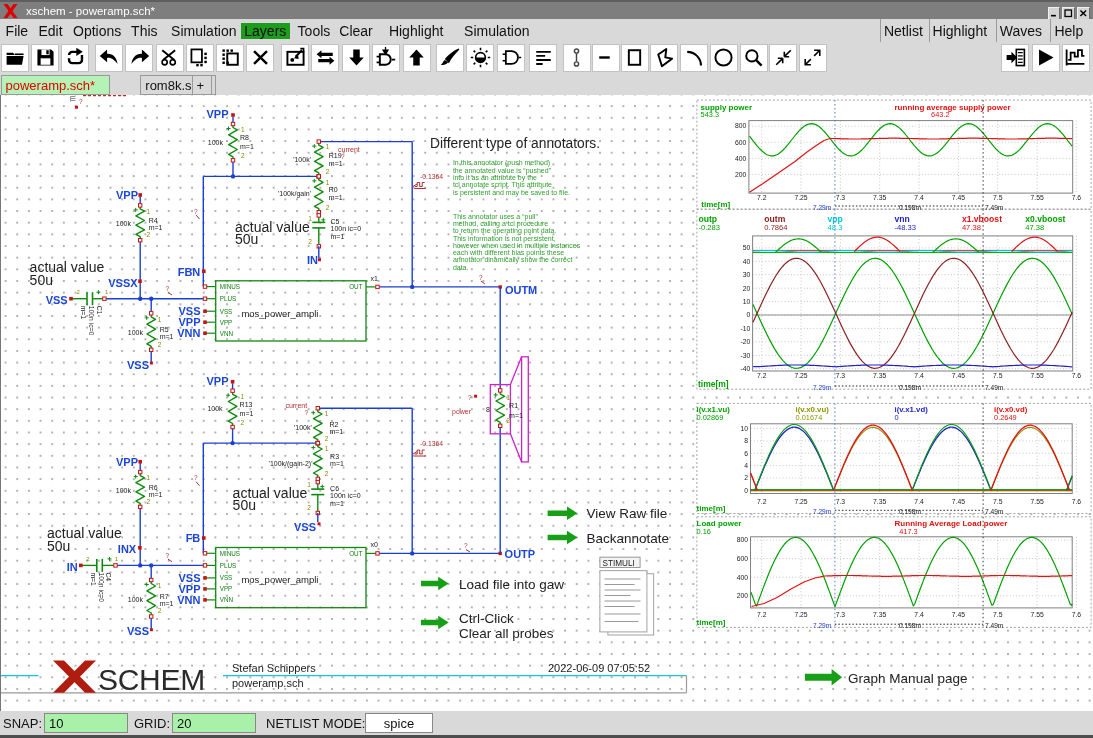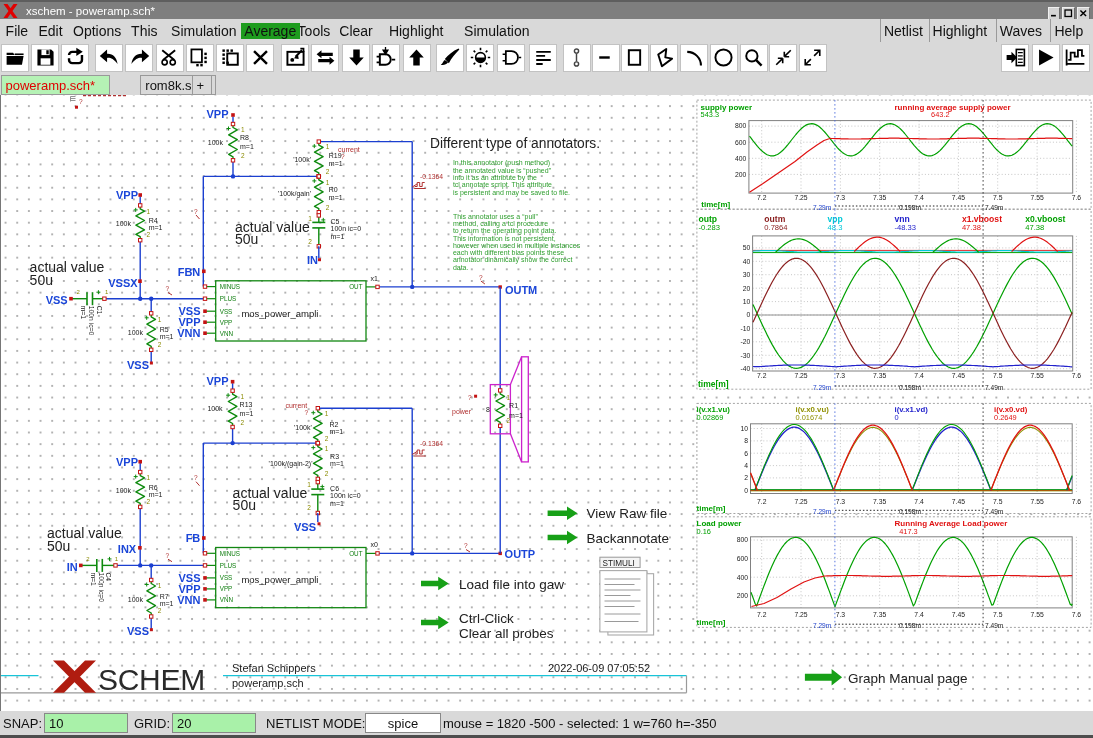--- a/index.html
+++ b/index.html
@@ -56,21 +56,21 @@
   <div id="menubar">
       <span class="mi" style="left:5.6px">File</span>
       <span class="mi" style="left:38.4px">Edit</span>
       <span class="mi" style="left:73px">Options</span>
       <span class="mi" style="left:131.1px">This</span>
       <span class="mi" style="left:171.1px">Simulation</span>
       <span class="mi" style="left:297.6px">Tools</span>
       <span class="mi" style="left:339.3px">Clear</span>
       <span class="mi" style="left:388.9px">Highlight</span>
       <span class="mi" style="left:464.1px">Simulation</span>
-      <span class="mi layers" style="left:240.8px">Average</span>
+      <span class="mi layers" style="left:240.8px">Layers</span>
       <span class="mi" style="left:883.9px">Netlist</span>
       <span class="mi" style="left:932.6px">Highlight</span>
       <span class="mi" style="left:999.7px">Waves</span>
       <span class="mi" style="left:1054.4px">Help</span>
       <span class="msep" style="left:879.5px"></span>
       <span class="msep" style="left:929.2px"></span>
       <span class="msep" style="left:996.2px"></span>
       <span class="msep" style="left:1050.4px"></span>
     </div>
   <div id="toolbar">
@@ -875,16 +875,15 @@
 <text x="897.9" y="627.8" font-size="6.6" fill="#222" text-anchor="start" font-weight="normal">0.198m</text>
 <text x="984.0" y="627.8" font-size="6.6" fill="#222" text-anchor="start" font-weight="normal">7.49m</text>
     </svg>
   </div>
   <div id="statusbar">
     <span class="st" style="left:3px">SNAP:</span>
     <span class="inp" style="left:44px;width:84px;background:#a9f1a9;">10</span>
     <span class="st" style="left:134px">GRID:</span>
     <span class="inp" style="left:172px;width:84px;background:#a9f1a9;">20</span>
     <span class="st" style="left:266px">NETLIST MODE:</span>
-    <span class="inp" style="left:365px;width:76px;background:#fff;text-align:center;padding-left:0;">spice</span>
-    <span class="st" style="left:443px">mouse = 1820 -500 - selected: 1 w=760 h=-350</span>
+    <span class="inp" style="left:365px;width:68px;background:#fff;text-align:center;padding-left:0;">spice</span>
   </div>
   <div id="botstrip"></div>
 </div>
 </body></html>

